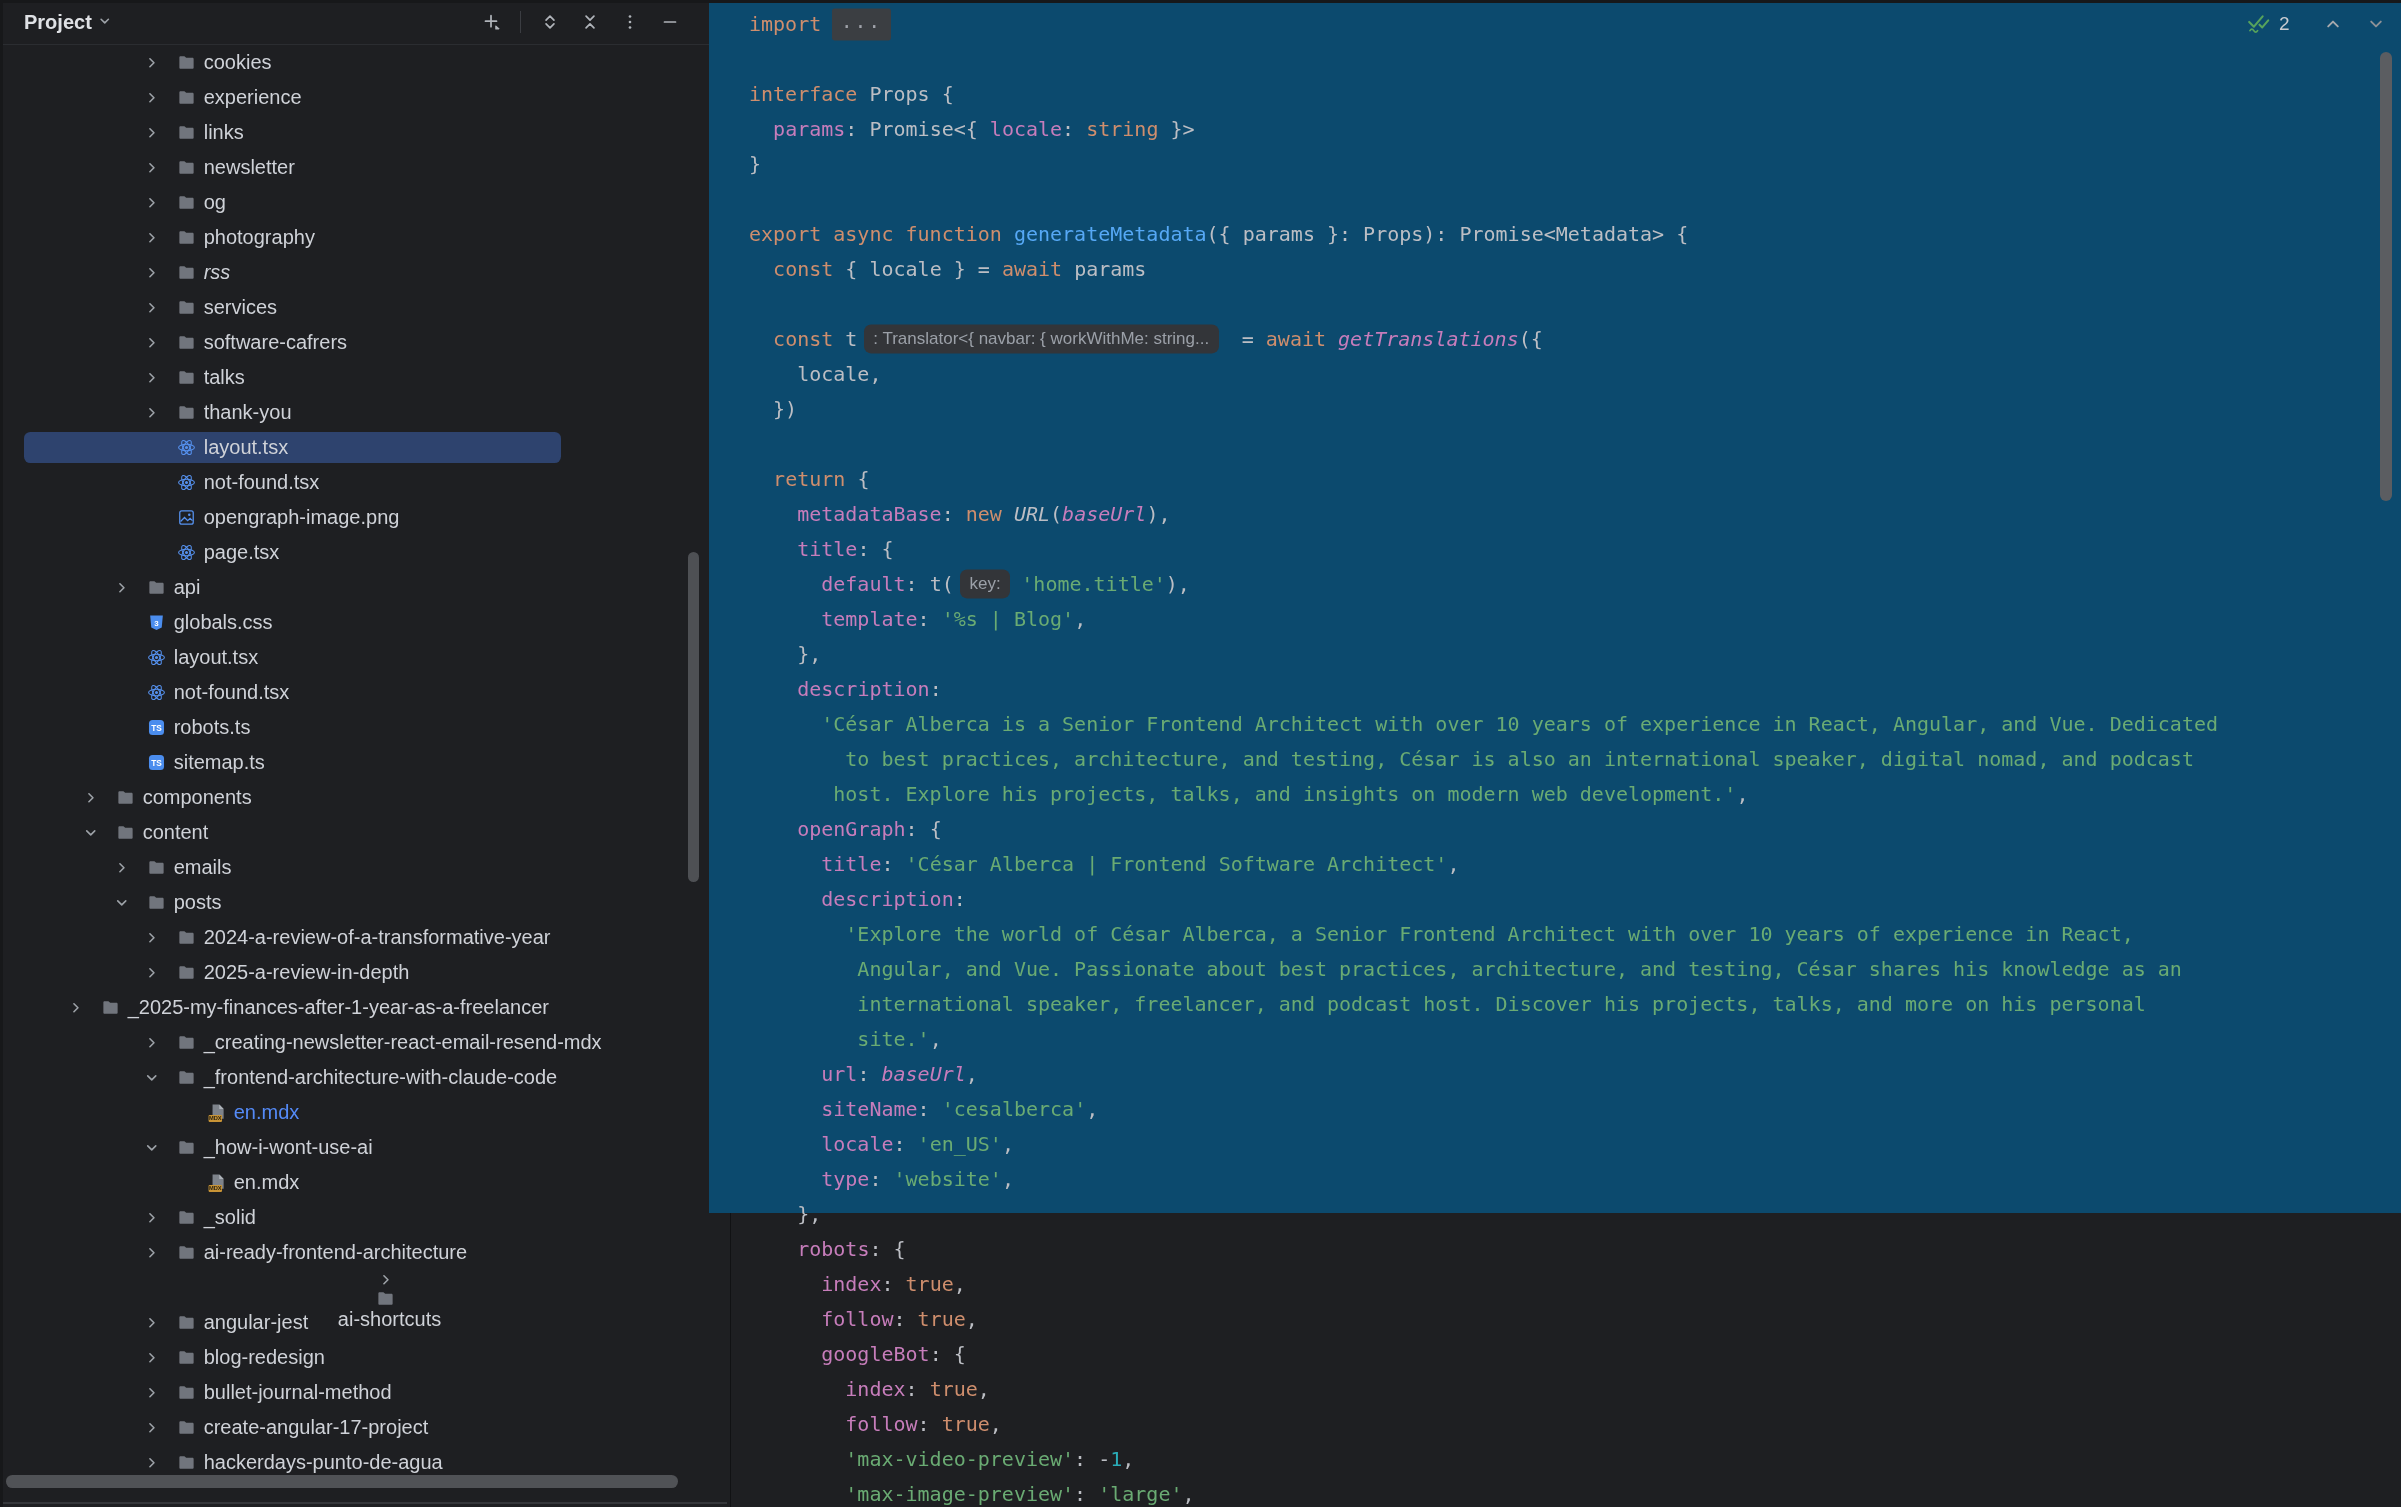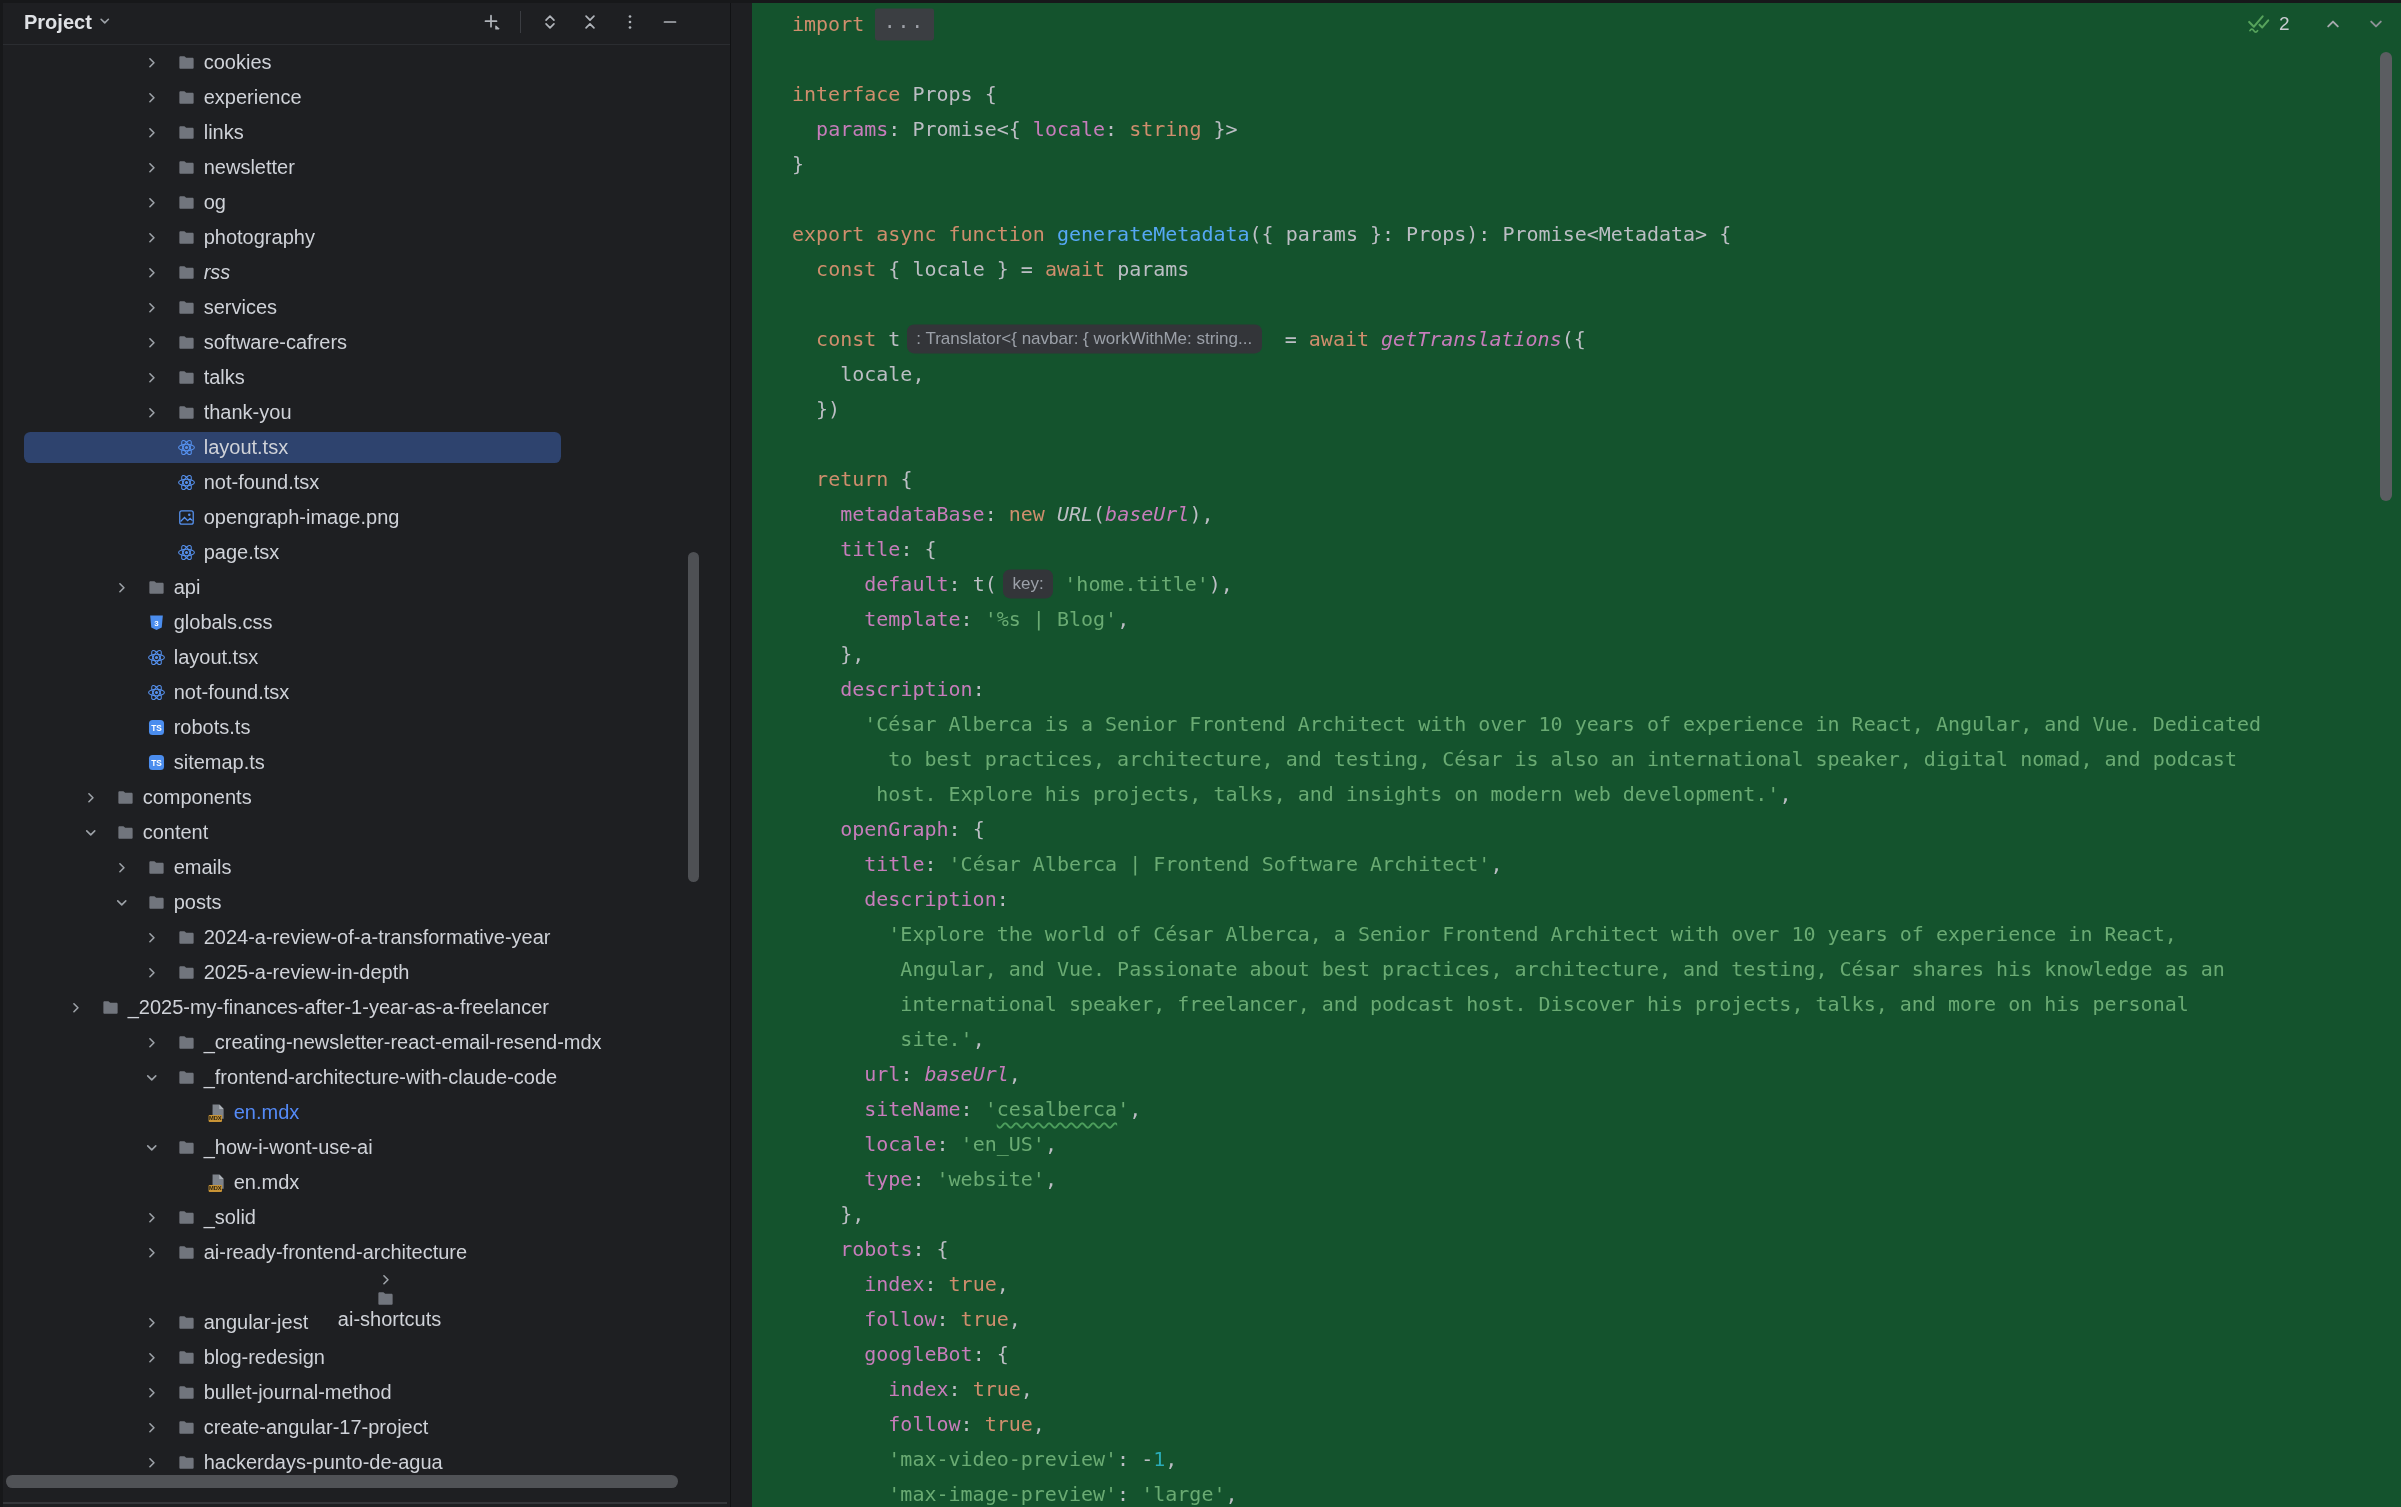--- a/index.html
+++ b/index.html
@@ -27,32 +27,32 @@
   .t-gap{width:12.7px;flex:none;}
   .t-icon{width:19px;height:19px;flex:none;position:relative;display:inline-block;}
   .t-label{margin-left:8px;font-size:20px;color:#CFD2D8;white-space:nowrap;}
   .t-label.openfile{color:#548AF7;}
 
   .tree-vscroll{position:absolute;left:688px;top:552px;width:11px;height:330px;border-radius:5.6px;background:#4E5054;z-index:5;}
   .tree-hscroll{position:absolute;left:6.4px;top:1475px;width:672px;height:12.7px;border-radius:6.4px;background:#505256;z-index:5;}
   .tree-bottom-edge{position:absolute;left:3.2px;bottom:3.2px;width:724px;height:1.6px;background:#35373B;}
 
   
-  .editor{position:absolute;left:752px;top:0;right:0;height:1507px;background:#14532d;}
+  .editor{position:absolute;left:709px;top:0;right:0;height:1213px;background:#0c4a6e;}
   #code{position:absolute;left:40px;top:7.1px;font-family:"DejaVu Sans Mono",monospace;font-size:20px;}
   .code-line{height:35px;line-height:35px;white-space:pre;}
   .tk-d{color:#BCBEC4;}
   .tk-kw{color:#CF8E6D;}
   .tk-prop{color:#C77DBB;}
   .tk-str{color:#6AAB73;}
   .tk-fn{color:#56A8F5;}
   .tk-num{color:#2AACB8;}
   .tk-itd{color:#BCBEC4;font-style:italic;}
   .tk-itp{color:#C77DBB;font-style:italic;}
-  .tk-wavy{text-decoration:underline;text-decoration-style:wavy;text-decoration-color:#4C9E5C;
+  .tk-wavy{text-decoration-style:wavy;text-decoration-color:#4C9E5C;
            text-decoration-thickness:2px;text-underline-offset:5.6px;margin-top:20px;}
   .inlay{display:inline-block;vertical-align:middle;transform:translateY(-1.6px);
          background:#333539;color:#9BA0A8;border-radius:7.1px;height:29px;line-height:29px;
          padding:0 9.5px;margin:0 11px 0 6.4px;font-family:"Liberation Sans",sans-serif;font-size:17px;}
   .fold{display:inline-block;vertical-align:middle;transform:translateY(-1.6px);
         background:#3B3E42;color:#A0A3AA;border-radius:2.4px;height:32px;line-height:27px;
         padding:0 8.7px;margin-left:11px;font-size:19px;letter-spacing:2.4px;}
 
   .ed-widget{position:absolute;top:9.5px;right:12.7px;display:flex;align-items:center;gap:8px;z-index:10;}
   .ed-count{font-size:19px;color:#C8CBD0;margin-right:12.7px;}

